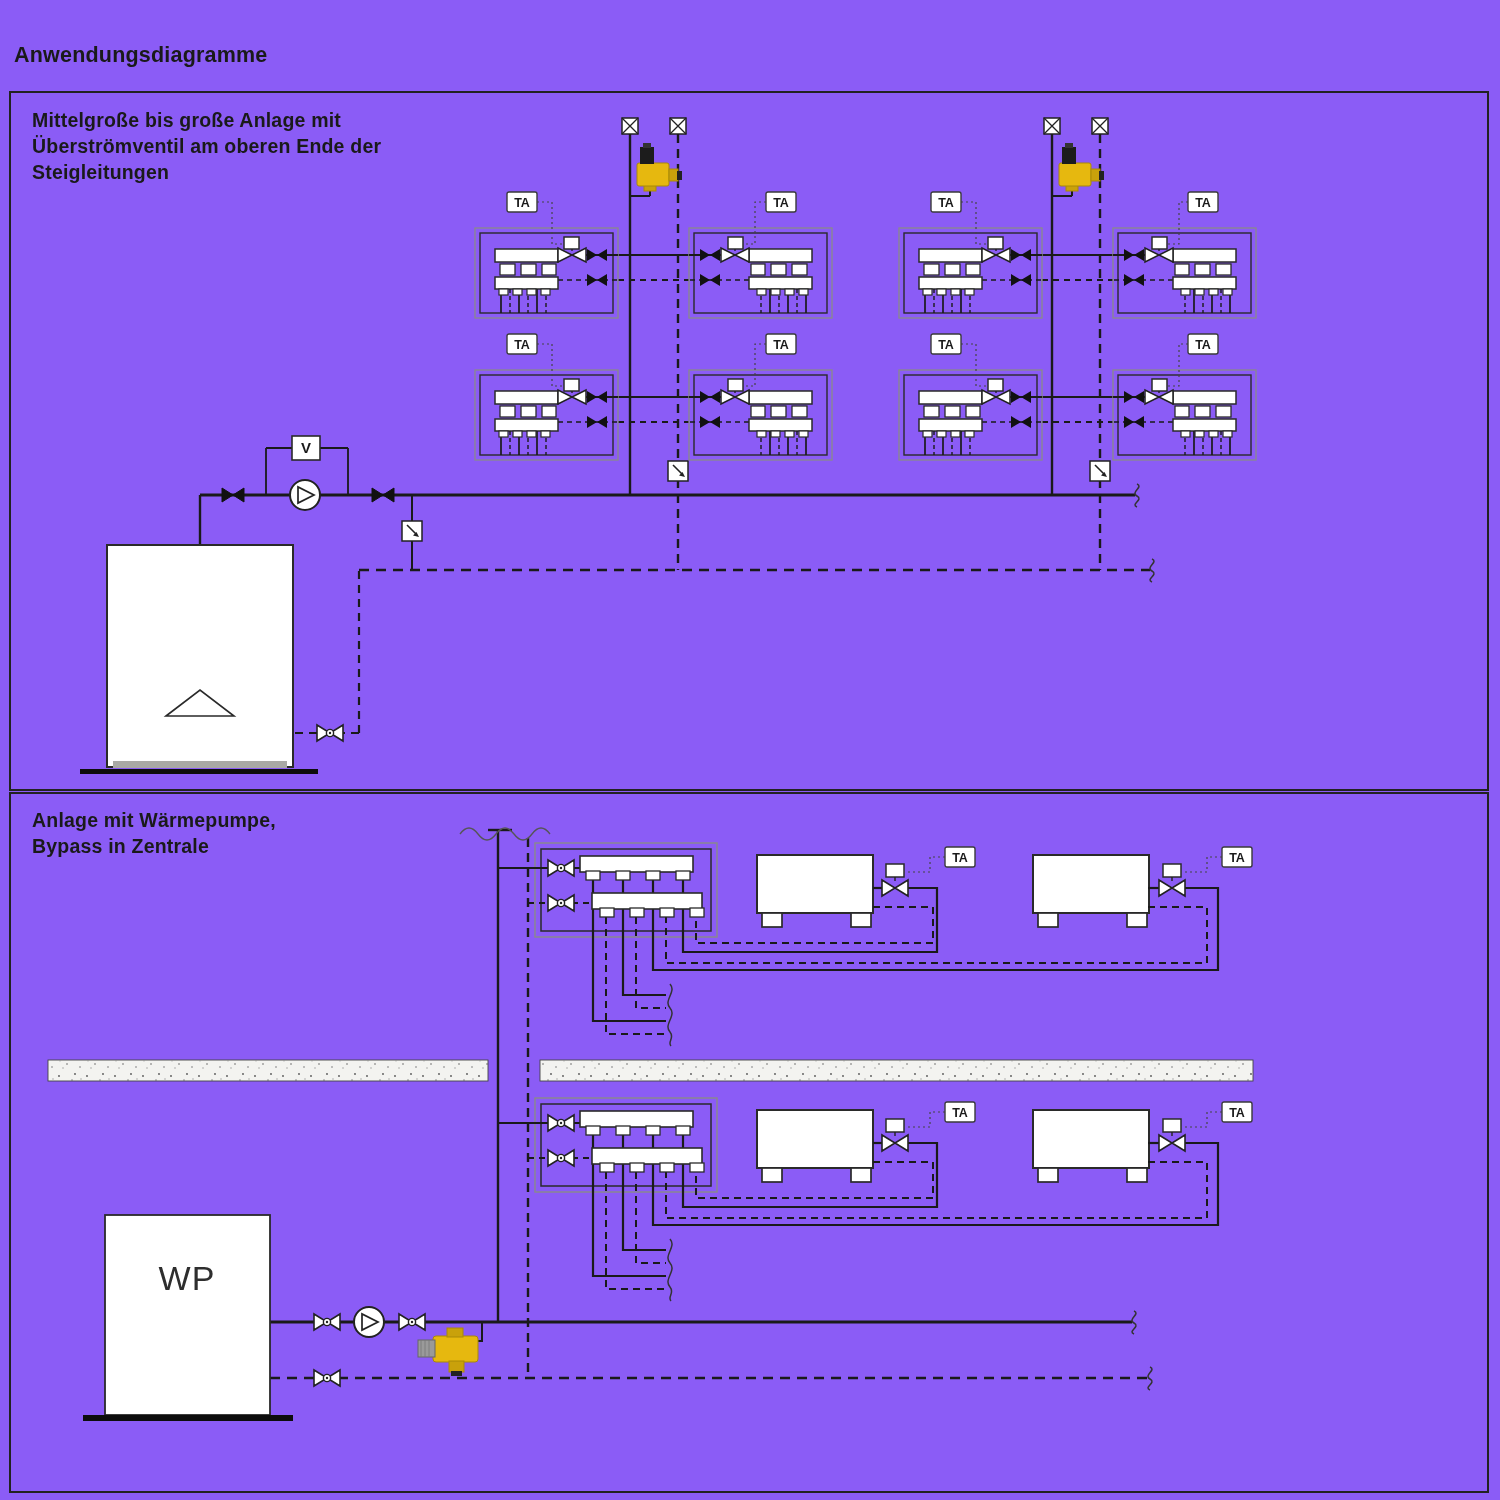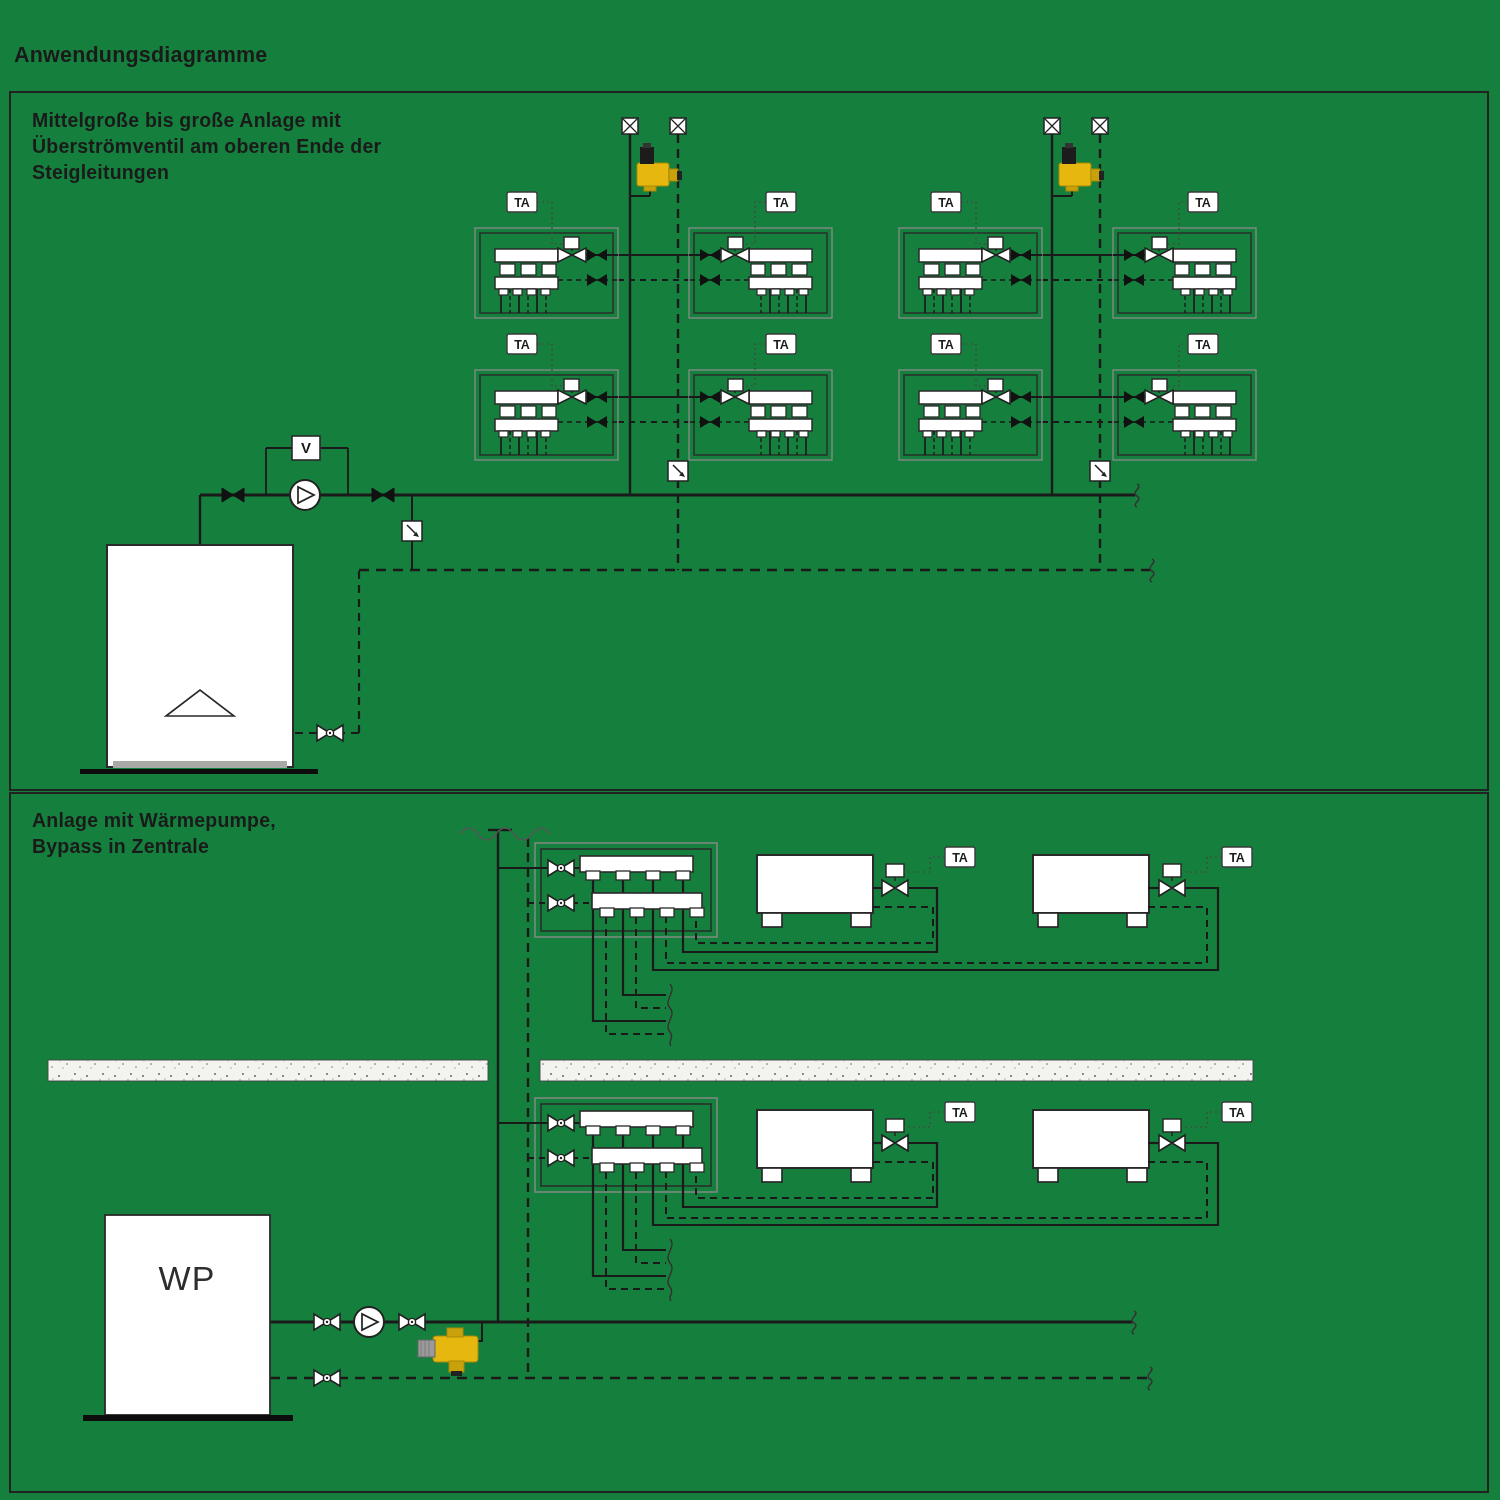--- a/index.html
+++ b/index.html
@@ -1,16 +1,16 @@
 <!DOCTYPE html>
 <html><head>
 <meta charset="utf-8">
 <style>
   html,body{margin:0;padding:0;background:#ffffff;}
-  .stage{position:relative;width:1500px;height:1500px;background:#15803d;
+  .stage{position:relative;width:1500px;height:1500px;background:#8b5cf6;
          font-family:"Liberation Sans", sans-serif;}
   svg{display:block;}
   text{font-family:"Liberation Sans", sans-serif; fill:#1a1a1a;}
   .h-title{font-size:21.5px;font-weight:bold;letter-spacing:.2px;}
   .h-panel{font-size:19.5px;font-weight:bold;letter-spacing:.2px;}
   .t-ta{font-size:12.5px;font-weight:bold;}
   .t-v{font-size:15px;font-weight:bold;}
   .t-wp{font-size:34px;font-weight:400;letter-spacing:1px;fill:#2e2e2e;}
   .pipe{stroke:#1a1a1a;fill:none;}
   .box{fill:#ffffff;stroke:#2a2a2a;}

